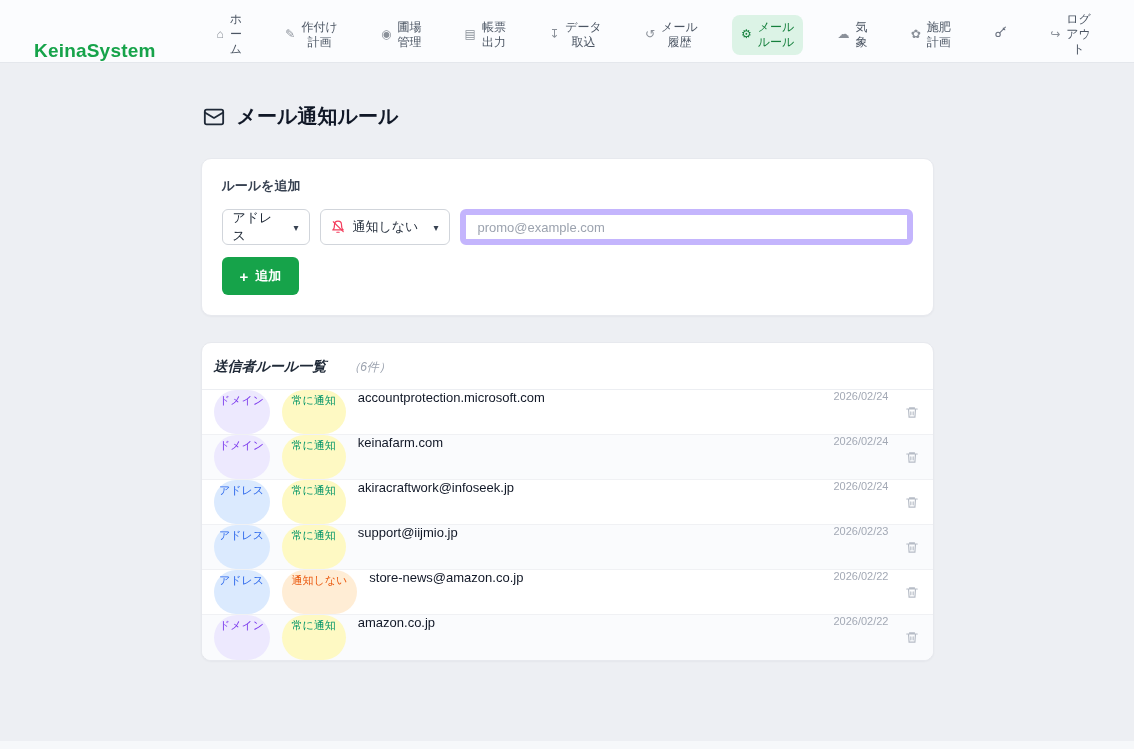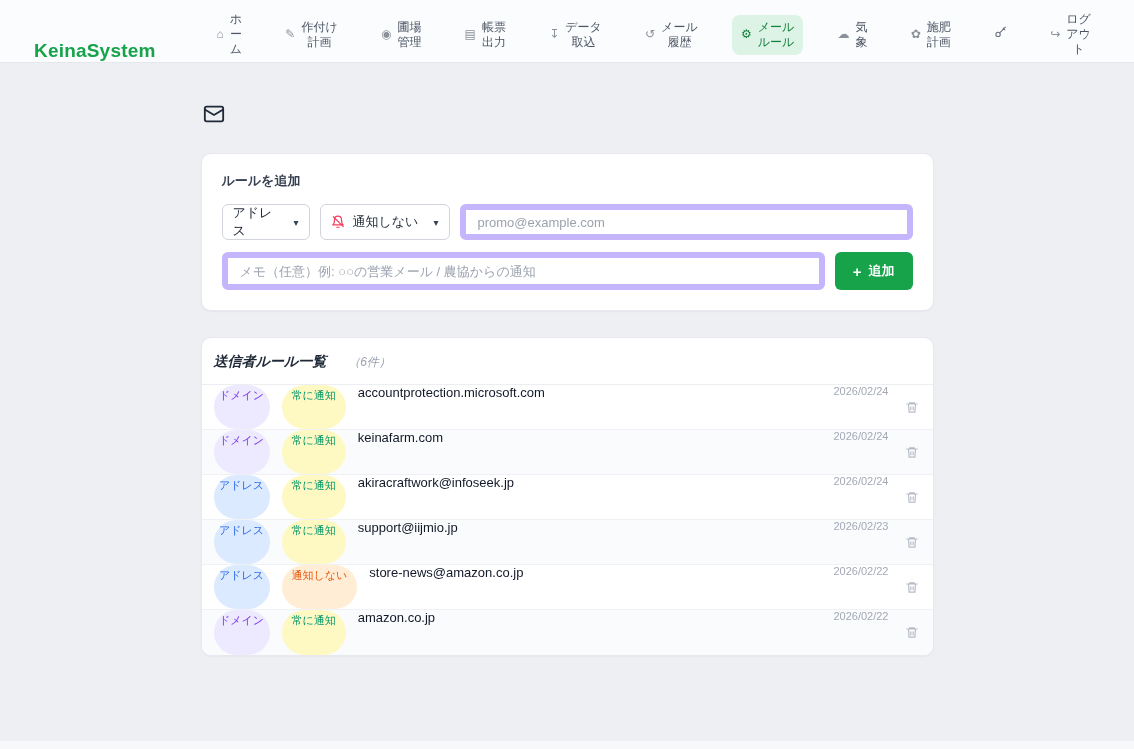--- a/index.html
+++ b/index.html
@@ -181,20 +181,21 @@
 
 <div class="main">
 
   <div class="page-title-row">
     <span style="display:flex;">
       <svg width="22" height="22" viewBox="0 0 24 24" fill="none" stroke="#1f2937" stroke-width="2" stroke-linejoin="round" stroke-linecap="round">
         <rect x="2" y="4" width="20" height="16" rx="2"></rect>
           <path d="M2 7l10 6 10-6"></path>
       </svg>
     </span>
+    <h1 class="page-title">メール通知ルール</h1>
   </div>
 
   <div class="card card-add">
     <div class="section-label">ルールを追加</div>
 
     <div class="controls-row">
       <div class="select select-type">
         <span>アドレス</span>
         <span class="chev">▾</span>
       </div>
@@ -208,21 +209,20 @@
           </svg>
         </span>
         <span>通知しない</span>
         <span class="chev">▾</span>
       </div>
 
       <input class="text-input input-target" type="text" placeholder="promo@example.com" style="">
     </div>
 
     <div class="controls-row" style="margin-bottom:0;">
-      <input class="text-input input-memo" type="text" placeholder="メモ（任意）例: ○○の営業メール / 農協からの通知" style="">
       <button class="btn-add">
         <span class="plus">+</span>
         <span>追加</span>
       </button>
     </div>
   </div>
 
   <div class="card card-list">
     <div class="list-header">
       <span class="list-title">送信者ルール一覧</span>

